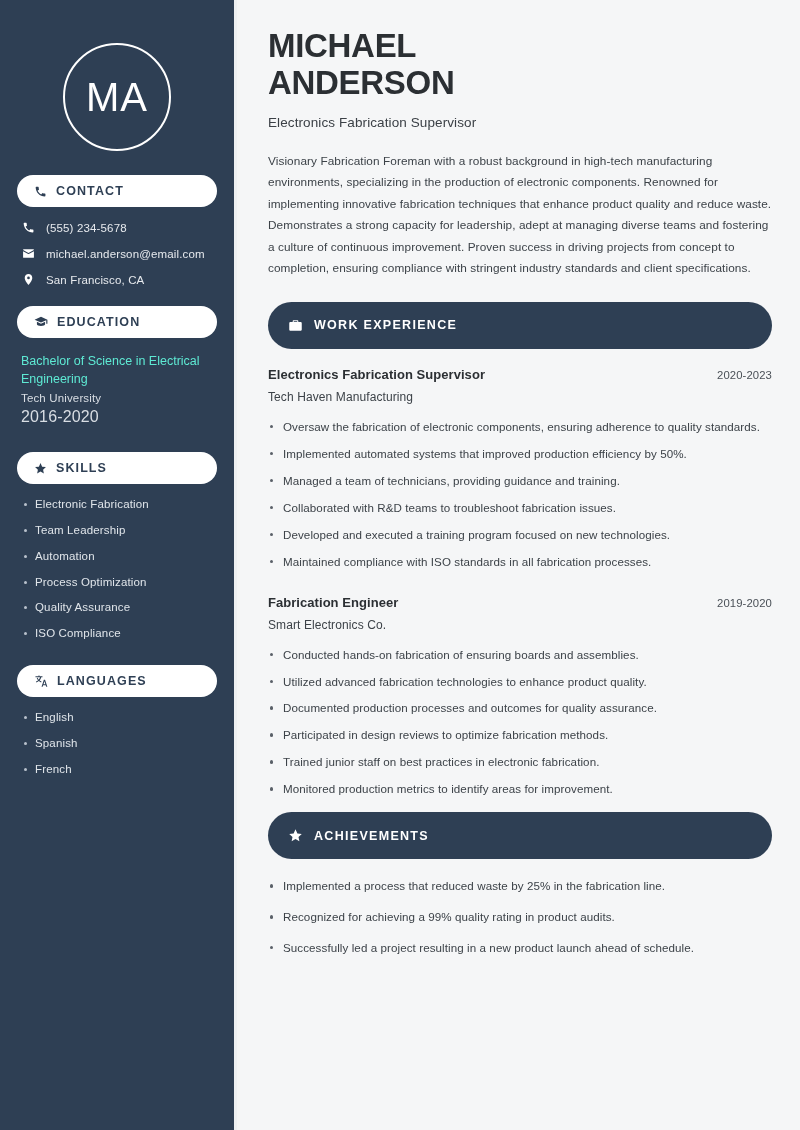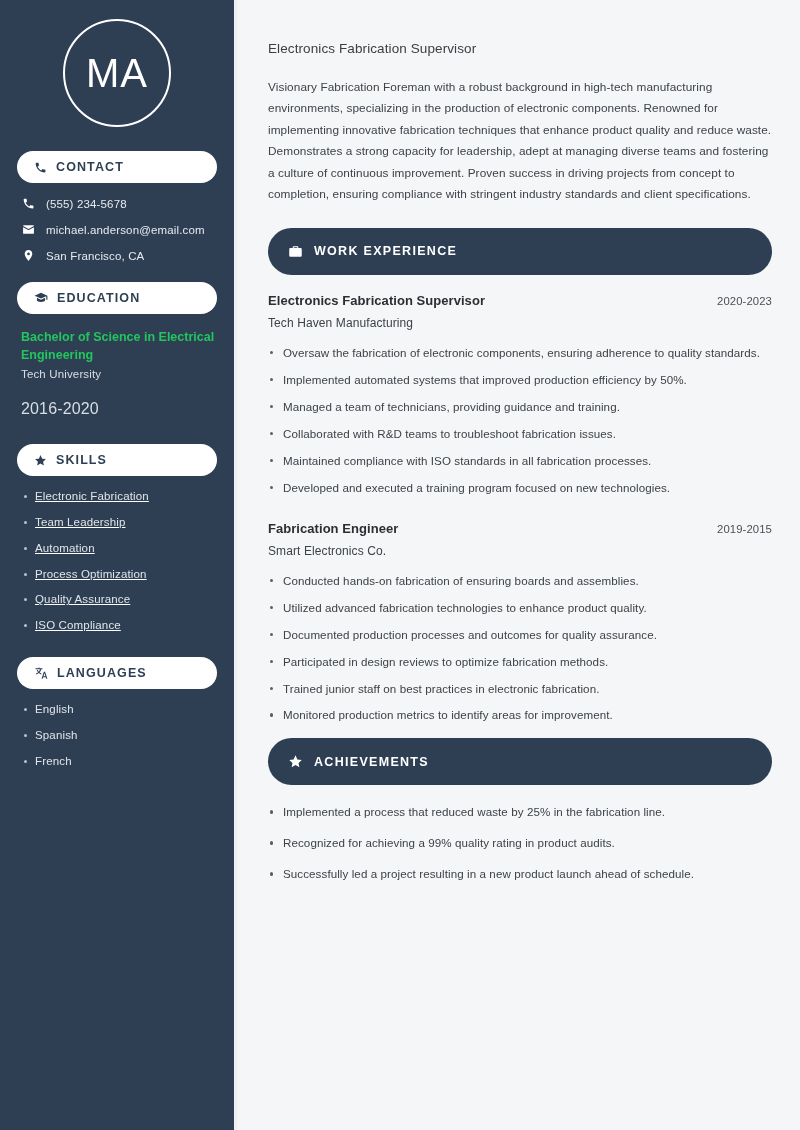--- a/index.html
+++ b/index.html
@@ -30,21 +30,21 @@
     flex: 0 0 237px;
     background: #2e3f54;
     color: #ffffff;
     padding: 0 17px;
     border-right: 3px solid #eef0f2;
   }
 
   .avatar-wrap {
     display: flex;
     justify-content: center;
-    padding-top: 19px;
+    padding-top: 43px;
     padding-bottom: 24px;
   }
 
   .avatar {
     width: 108px;
     height: 108px;
     border: 2px solid #ffffff;
     border-radius: 50%;
     display: flex;
     align-items: center;
@@ -97,29 +97,29 @@
     width: 14px;
     display: flex;
     justify-content: center;
     flex: 0 0 14px;
   }
   .contact-item .icon svg { display: block; }
 
   .edu-body { padding: 0 2px 0 4px; }
   .edu-degree {
     font-size: 12.5px;
-    font-weight: 700;
+    font-weight: 400;
     line-height: 1.45;
-    color: #22c55e;
+    color: #5eead4;
     margin-bottom: 4px;
   }
   .edu-school {
     font-size: 11.5px;
     color: #d9dee4;
-    margin-bottom: 20px;
+    margin-bottom: 4px;
     letter-spacing: 0.15px;
   }
   .edu-years {
     font-size: 16px;
     color: #d9dee4;
     letter-spacing: 0.15px;
   }
 
   .sb-bullets { list-style: none; padding: 0 0 0 5px; }
   .sb-bullets li {
@@ -311,21 +311,21 @@
         <span class="pill-label">EDUCATION</span>
       </div>
 
       <div class="edu-body">
         <div class="edu-degree">Bachelor of Science in Electrical Engineering</div>
         <div class="edu-school">Tech University</div>
         <div class="edu-years">2016-2020</div>
       </div>
     </div>
 
-    <div class="sb-block" style="margin-top:26px;text-decoration:underline;">
+    <div class="sb-block" style="margin-top:26px;">
       <div class="pill">
         <span class="icon">
           <svg width="13" height="13" viewBox="0 0 24 24" fill="#2e3f54">
             <path d="M12 2l3 6.6 7 .8-5.2 4.8 1.4 7L12 17.7 5.8 21.2l1.4-7L2 9.4l7-.8L12 2z"></path>
           </svg>
         </span>
         <span class="pill-label">SKILLS</span>
       </div>
 
       <ul class="sb-bullets">
@@ -353,20 +353,24 @@
         <li>English</li>
         <li>Spanish</li>
         <li>French</li>
       </ul>
     </div>
 
   </aside>
 
   <main class="main">
 
+    <h1 class="name">
+      <span class="ln">MICHAEL</span>
+      <span class="ln">ANDERSON</span>
+    </h1>
 
     <div class="headline">Electronics Fabrication Supervisor</div>
 
     <p class="summary">Visionary Fabrication Foreman with a robust background in high-tech manufacturing environments, specializing in the production of electronic components. Renowned for implementing innovative fabrication techniques that enhance product quality and reduce waste. Demonstrates a strong capacity for leadership, adept at managing diverse teams and fostering a culture of continuous improvement. Proven success in driving projects from concept to completion, ensuring compliance with stringent industry standards and client specifications.</p>
 
     <div class="sec-header">
       <span class="icon">
         <svg width="15" height="15" viewBox="0 0 24 24" fill="#ffffff">
           <path d="M9 3.5h6c.8 0 1.5.7 1.5 1.5v1.5H20c1.1 0 2 .9 2 2v10c0 1.1-.9 2-2 2H4c-1.1 0-2-.9-2-2v-10c0-1.1.9-2 2-2h3.5V5c0-.8.7-1.5 1.5-1.5zm.2 3h5.6V5.3H9.2v1.2z"></path>
         </svg>
@@ -378,29 +382,29 @@
       <div class="job-row">
         <span class="job-title">Electronics Fabrication Supervisor</span>
         <span class="job-dates">2020-2023</span>
       </div>
       <div class="job-company">Tech Haven Manufacturing</div>
       <ul class="main-bullets">
         <li>Oversaw the fabrication of electronic components, ensuring adherence to quality standards.</li>
         <li>Implemented automated systems that improved production efficiency by 50%.</li>
         <li>Managed a team of technicians, providing guidance and training.</li>
         <li>Collaborated with R&amp;D teams to troubleshoot fabrication issues.</li>
+        <li>Developed and executed a training program focused on new technologies.</li>
         <li>Maintained compliance with ISO standards in all fabrication processes.</li>
-        <li>Developed and executed a training program focused on new technologies.</li>
       </ul>
     </div>
 
     <div class="job">
       <div class="job-row">
         <span class="job-title">Fabrication Engineer</span>
-        <span class="job-dates">2019-2015</span>
+        <span class="job-dates">2019-2020</span>
       </div>
       <div class="job-company">Smart Electronics Co.</div>
       <ul class="main-bullets">
         <li>Conducted hands-on fabrication of ensuring boards and assemblies.</li>
         <li>Utilized advanced fabrication technologies to enhance product quality.</li>
         <li>Documented production processes and outcomes for quality assurance.</li>
         <li>Participated in design reviews to optimize fabrication methods.</li>
         <li>Trained junior staff on best practices in electronic fabrication.</li>
         <li>Monitored production metrics to identify areas for improvement.</li>
       </ul>

